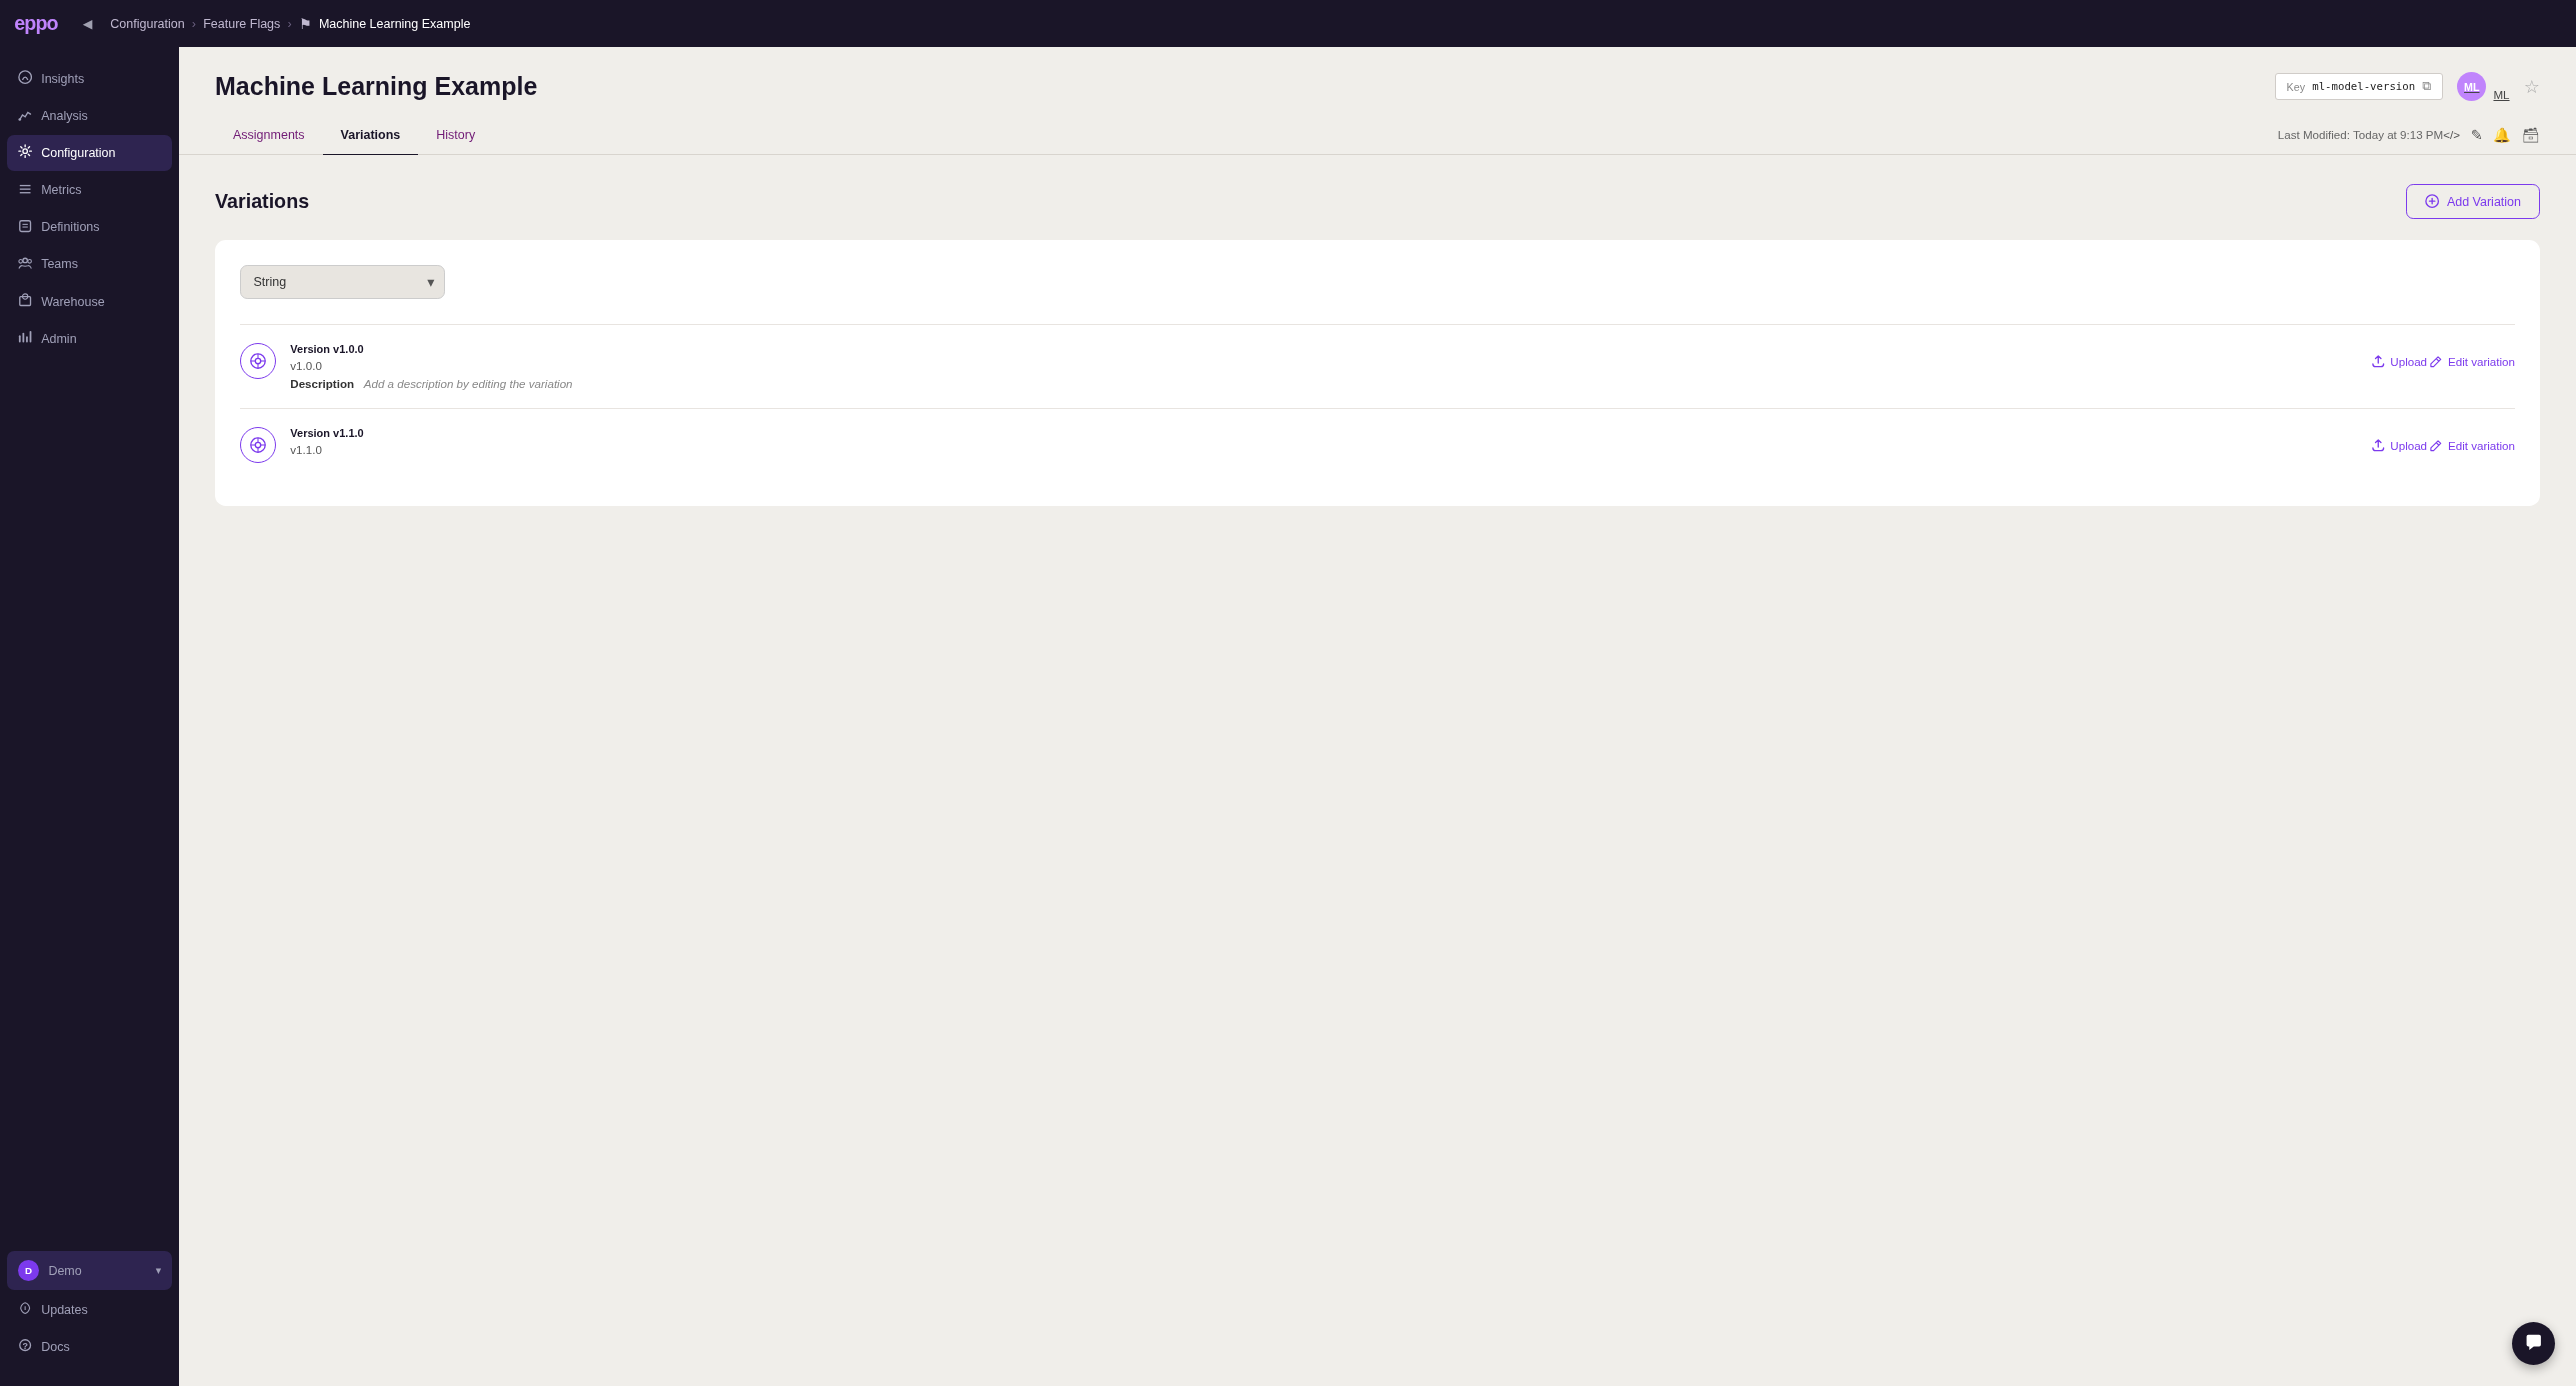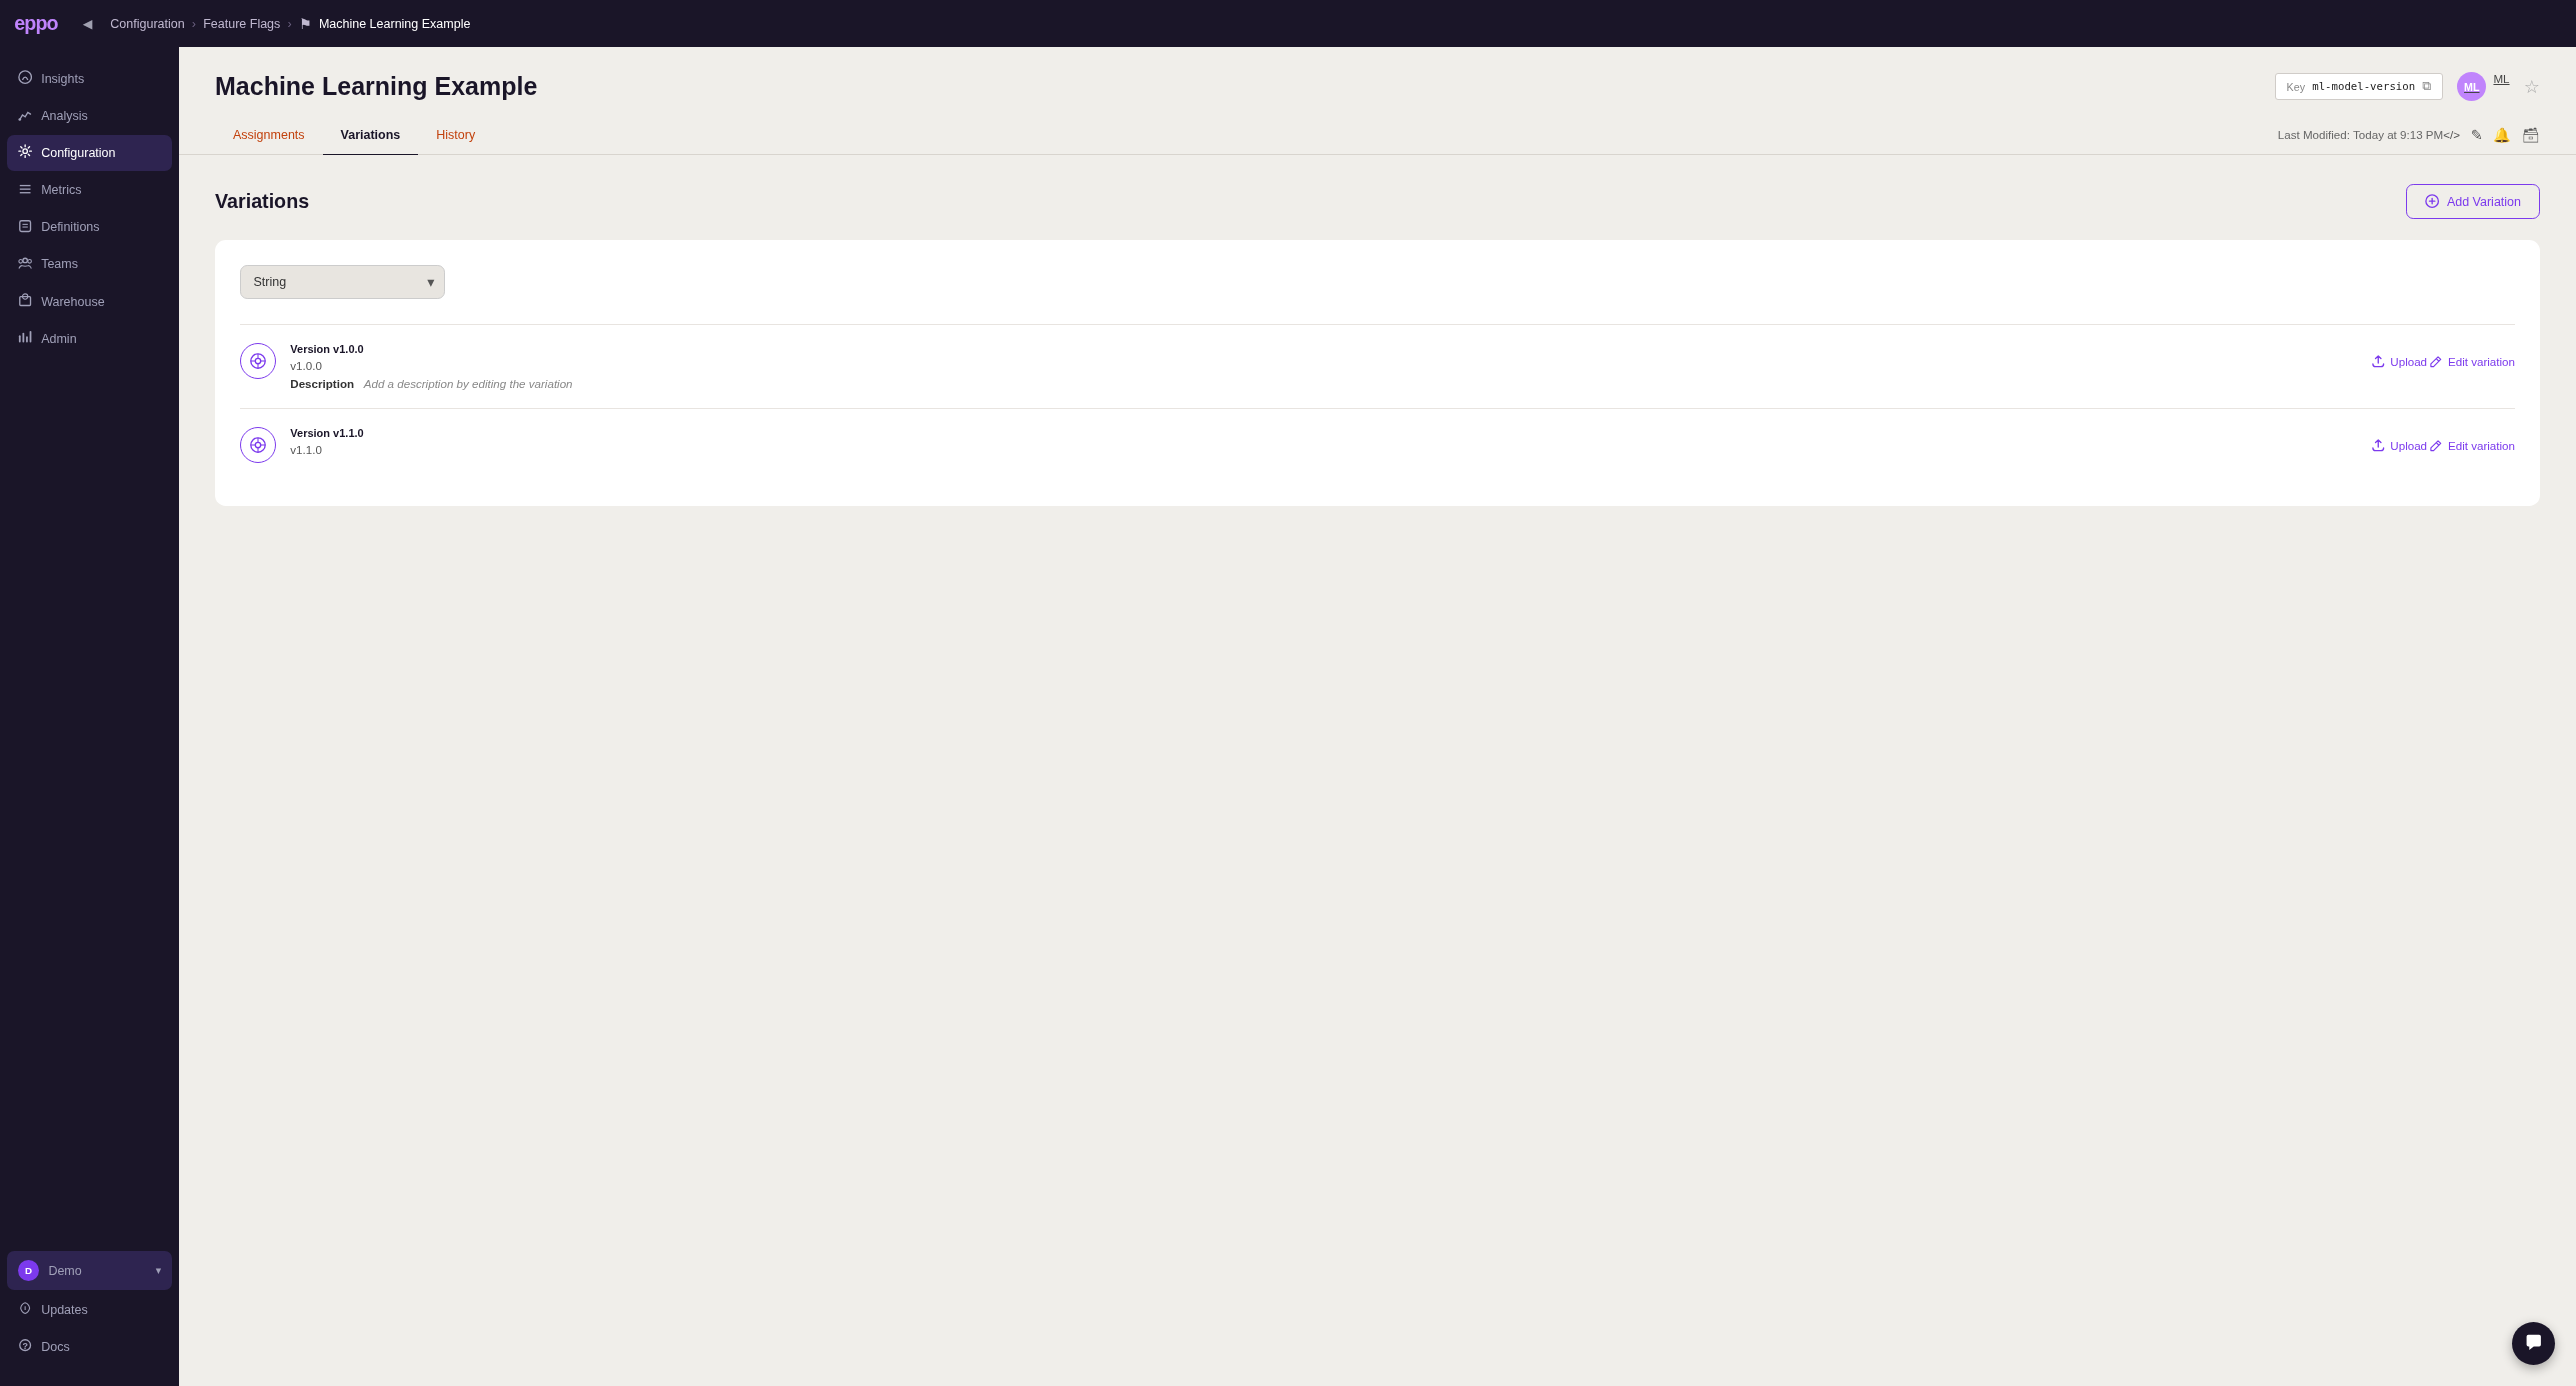--- a/index.html
+++ b/index.html
@@ -144,21 +144,21 @@
       padding: 5.4px 10.7px;
       background: white;
       font-size: 11.6px;
       color: #444;
     }
     .key-badge .key-label { color: #888; font-size: 10.7px; }
     .key-badge .key-value { font-family: monospace; font-size: 10.7px; color: #222; }
     .key-copy-btn { color: #888; cursor: pointer; font-size: 12.5px; }
     .user-avatar-badge {
       display: flex;
-      align-items: flex-start;
+      align-items: flex-end;
       gap: 7.2px;
       font-size: 11.6px;
       color: #444;
       text-decoration: underline;
     }
     .user-avatar-circle {
       width: 29px;
       height: 29px;
       border-radius: 50%;
       background: #c084fc;
@@ -181,21 +181,21 @@
       margin-top: 14.3px;
       background: #f0eeea;
     }
     .tabs {
       display: flex;
       gap: 0;
     }
     .tab {
       padding: 12.5px 18px;
       font-size: 12.5px;
-      color: #c2410c;
+      color: #701a75;
       cursor: pointer;
       border-bottom: 1.8px solid transparent;
       margin-bottom: -0.9px;
     }
     .tab.active {
       color: #1a1528;
       font-weight: 600;
       border-bottom: 1.8px solid #1a1528;
     }
     .tabs-right {

